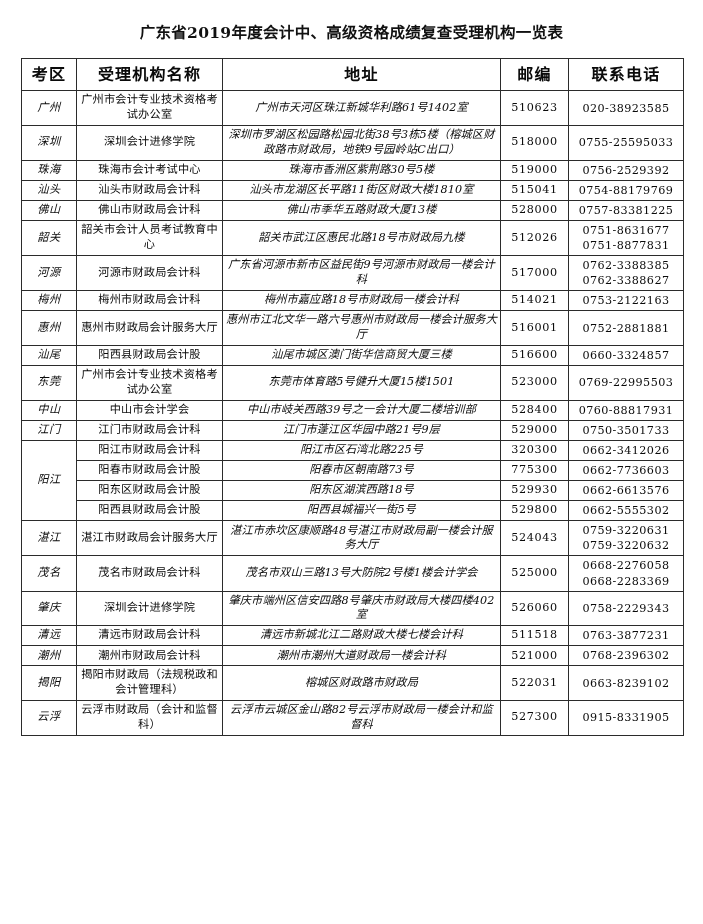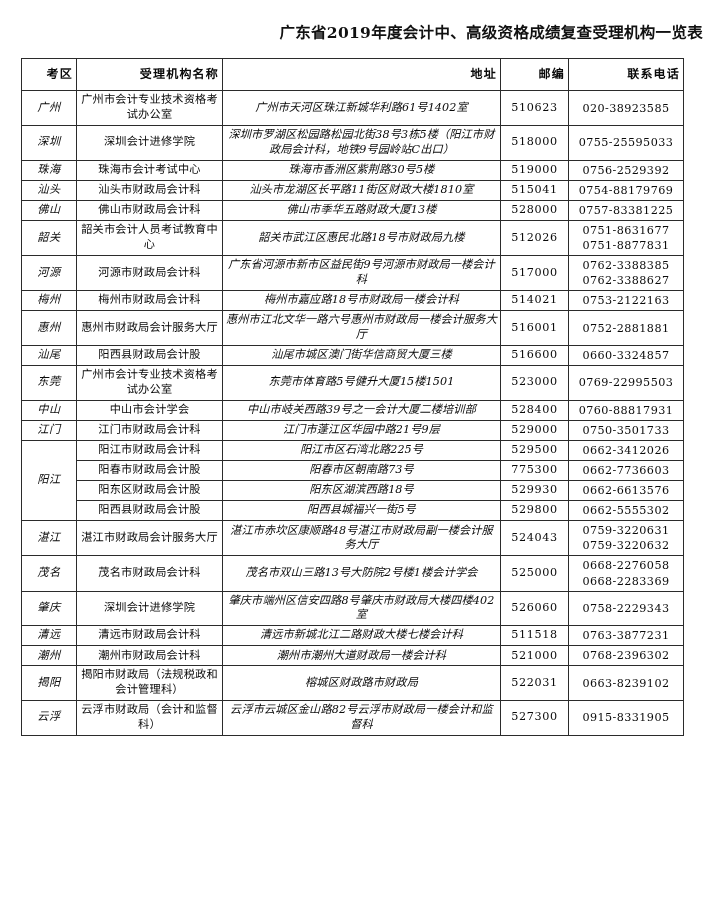--- a/index.html
+++ b/index.html
@@ -16,21 +16,21 @@
     overflow: hidden;
   }
   .page {
     position: relative;
     width: 703px;
     height: 924px;
     background: #ffffff;
     box-sizing: border-box;
   }
   .doc-title {
-    text-align: right;
+    text-align: center;
     font-size: 15.5px;
     font-weight: bold;
     letter-spacing: 0.3px;
     color: #111111;
     padding-top: 13px;
     padding-bottom: 0;
     line-height: 1.3;
     font-family: "DejaVu Serif", "Liberation Serif", serif;
   }
   .table-wrap {
@@ -52,24 +52,23 @@
     vertical-align: middle;
     text-align: center;
     font-size: 11.2px;
     line-height: 1.32;
     color: #0a0a0a;
     word-break: break-all;
     font-family: "DejaVu Serif", "Liberation Serif", serif;
   }
   table.grid th {
     font-weight: bold;
-    font-size: 12px;
+    font-size: 16px;
     height: 27px;
     letter-spacing: 1.2px;
-    text-align: right;
   }
   td.c-region {
     letter-spacing: 0.6px;
     font-style: italic;
   }
   td.c-org {
     letter-spacing: 0.2px;
   }
   td.c-addr {
     text-align: left;
@@ -127,21 +126,21 @@
             <td class="c-org">广州市会计专业技术资格考试办公室</td>
             <td class="c-addr">广州市天河区珠江新城华利路61号1402室</td>
             <td class="c-zip">510623</td>
             <td class="c-tel">
               <span class="tel-line">020-38923585</span>
             </td>
           </tr>
           <tr>
             <td class="c-region">深圳</td>
             <td class="c-org">深圳会计进修学院</td>
-            <td class="c-addr">深圳市罗湖区松园路松园北街38号3栋5楼（阳江市财政局会计科，地铁9号园岭站C出口）</td>
+            <td class="c-addr">深圳市罗湖区松园路松园北街38号3栋5楼（榕城区财政路市财政局，地铁9号园岭站C出口）</td>
             <td class="c-zip">518000</td>
             <td class="c-tel">
               <span class="tel-line">0755-25595033</span>
             </td>
           </tr>
           <tr>
             <td class="c-region">珠海</td>
             <td class="c-org">珠海市会计考试中心</td>
             <td class="c-addr">珠海市香洲区紫荆路30号5楼</td>
             <td class="c-zip">519000</td>
@@ -238,21 +237,21 @@
             <td class="c-addr">江门市蓬江区华园中路21号9层</td>
             <td class="c-zip">529000</td>
             <td class="c-tel">
               <span class="tel-line">0750-3501733</span>
             </td>
           </tr>
           <tr>
             <td class="c-region" rowspan="4">阳江</td>
             <td class="c-org">阳江市财政局会计科</td>
             <td class="c-addr">阳江市区石湾北路225号</td>
-            <td class="c-zip">529500</td>
+            <td class="c-zip">320300</td>
             <td class="c-tel">
               <span class="tel-line">0662-3412026</span>
             </td>
           </tr>
           <tr>
             <td class="c-org">阳春市财政局会计股</td>
             <td class="c-addr">阳春市区朝南路73号</td>
             <td class="c-zip">775300</td>
             <td class="c-tel">
               <span class="tel-line">0662-7736603</span>

